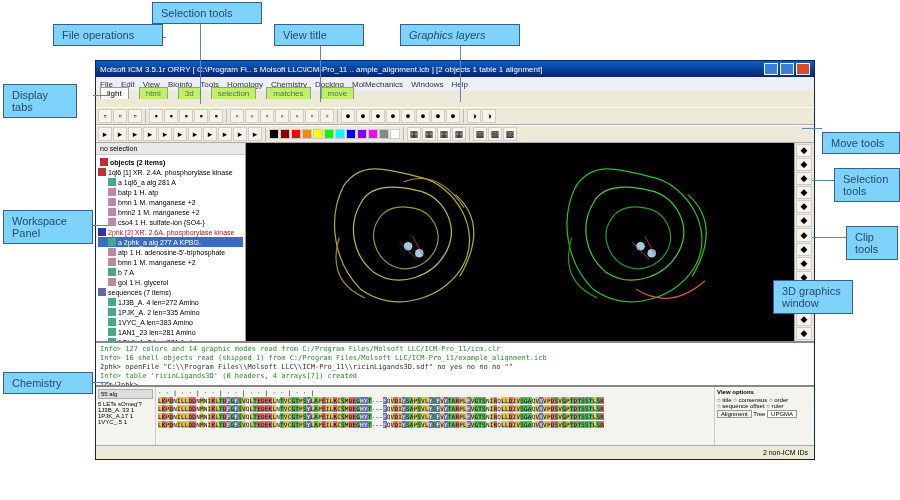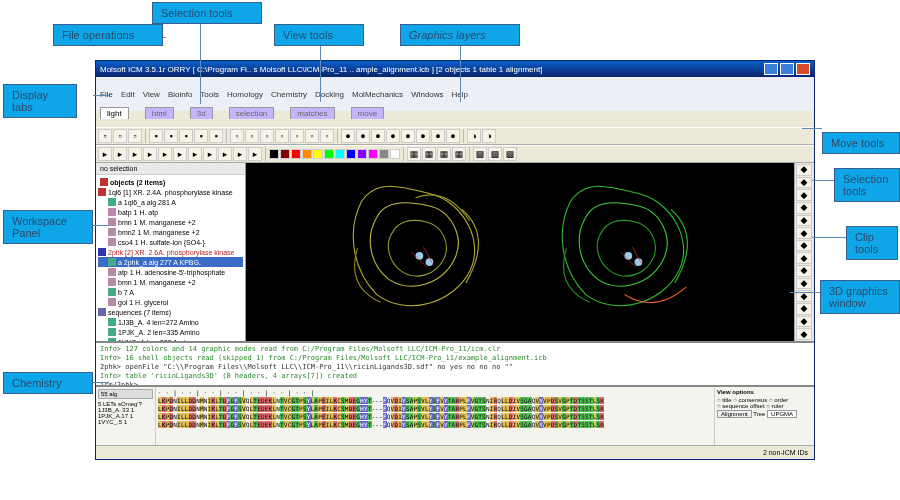--- a/index.html
+++ b/index.html
@@ -1,28 +1,28 @@
 <!DOCTYPE html>
 <html><head>
 <meta charset="utf-8">
 <style>
   * { box-sizing: border-box; margin: 0; padding: 0; }
   body { width: 900px; height: 500px; position: relative; font-family: Tahoma, Arial, sans-serif; font-size: 9px; background: #fff; overflow: hidden; }
-  .callout { position: absolute; background: #0ea5e9; border: 1px solid #3a5f8a; padding: 4px 8px; font-size: 11px; color: #2a4a6a; z-index: 50; }
+  .callout { position: absolute; background: #7dd3fc; border: 1px solid #3a5f8a; padding: 4px 8px; font-size: 11px; color: #2a4a6a; z-index: 50; }
   .callout-line { position: absolute; background: #5b8ab8; height: 1px; z-index: 49; }
   .app { position: absolute; left: 95px; top: 60px; width: 720px; height: 400px; background: #ece9d8; border: 1px solid #0a246a; display: flex; flex-direction: column; z-index: 5; }
   .titlebar { background: linear-gradient(#0a5fcc,#0a246a); height: 16px; display: flex; align-items: center; padding: 0 4px; color: #fff; font-size: 8px; justify-content: space-between;}
   .titlebar-btns { display: flex; gap: 2px; }
   .tbtn { width: 14px; height: 12px; background: #d84a2a; border: 1px solid #fff; display: inline-block; }
   .tbtn.min, .tbtn.max { background: #3a7fd8; }
-  .menubar { background: #ecf0f6; height: 14px; display: flex; align-items: center; gap: 8px; padding: 17px 4px; font-size: 8px; color: #333; }
+  .menubar { background: #ecf0f6; height: 14px; display: flex; align-items: center; gap: 8px; padding: 0 4px; font-size: 8px; color: #333; }
   .menubar span { cursor: default; }
-  .tabrow { height: 16px; background: #ece9d8; display: flex; align-items: flex-end; padding: 8px 4px; gap: 16px; }
+  .tabrow { height: 16px; background: #ece9d8; display: flex; align-items: flex-end; padding: 8px 4px; gap: 10px; }
   .tab { background: #fff; border: 1px solid #999; border-bottom: none; padding: 1px 6px; font-size: 8px; }
-  .tab.inact { background: #c4b5fd; color: #666; }
+  .tab.inact { background: #bef264; color: #666; }
   .toolbar { background: #ece9d8; border-top: 1px solid #fff; border-bottom: 1px solid #aaa; height: 18px; display: flex; align-items: center; padding: 0 2px; gap: 1px; }
   .tbico { width: 14px; height: 14px; border: 1px solid #ccc; background: #f7f3e8; display: flex; align-items: center; justify-content: center; font-size: 9px; line-height: 1; }
   .tbsep { width: 1px; height: 14px; background: #bbb; margin: 0 2px; }
   .palette { width: 10px; height: 10px; }
   .content { flex: 1; display: flex; overflow: hidden; }
   .workspace { width: 150px; background: #fff; border-right: 1px solid #999; display: flex; flex-direction: column; font-size: 7px; overflow: hidden; }
   .ws-head { background: #e8e8e8; padding: 2px 4px; border-bottom: 1px solid #ccc; }
   .ws-tree { flex: 1; overflow: auto; padding: 2px; }
   .ws-row { white-space: nowrap; padding: 0 0 0 2px; display: flex; align-items: center; gap: 2px; height: 10px; }
   .ws-ic { width: 8px; height: 8px; display: inline-block; }
@@ -45,40 +45,40 @@
   svg.mol { position:absolute; top:0; left:0; width:100%; height:100%; }
 </style>
 </head>
 <body>
 
 <div id="callouts">
     <div class="callout" style="left: 53px; top: 24px; width: 110px; white-space: pre-line;">File operations</div>
     <div class="callout-line" style="left: 130px; top: 37px; width: 36px; height: 1px;"></div>
     <div class="callout" style="left: 152px; top: 2px; width: 110px; white-space: pre-line;">Selection tools</div>
     <div class="callout-line" style="left: 200px; top: 22px; width: 1px; height: 82px;"></div>
-    <div class="callout" style="left: 274px; top: 24px; width: 90px; white-space: pre-line;">View tools</div>
+    <div class="callout" style="left: 274px; top: 24px; width: 90px; white-space: pre-line;">View title</div>
     <div class="callout-line" style="left: 320px; top: 44px; width: 1px; height: 58px;"></div>
     <div class="callout" style="left: 400px; top: 24px; width: 120px; white-space: pre-line; font-style: italic;">Graphics layers</div>
     <div class="callout-line" style="left: 460px; top: 44px; width: 1px; height: 58px;"></div>
     <div class="callout" style="left: 3px; top: 84px; width: 74px; white-space: pre-line;">Display tabs</div>
     <div class="callout-line" style="left: 93px; top: 95px; width: 16px; height: 1px;"></div>
     <div class="callout" style="left: 3px; top: 210px; width: 90px; white-space: pre-line;">Workspace
 Panel</div>
     <div class="callout-line" style="left: 93px; top: 225px; width: 16px; height: 1px;"></div>
     <div class="callout" style="left: 3px; top: 372px; width: 90px; white-space: pre-line;">Chemistry</div>
     <div class="callout-line" style="left: 93px; top: 382px; width: 16px; height: 1px;"></div>
     <div class="callout" style="left: 822px; top: 132px; width: 78px; white-space: pre-line;">Move tools</div>
     <div class="callout-line" style="left: 802px; top: 128px; width: 20px; height: 1px;"></div>
     <div class="callout" style="left: 834px; top: 168px; width: 66px; white-space: pre-line;">Selection
 tools</div>
     <div class="callout-line" style="left: 812px; top: 180px; width: 22px; height: 1px;"></div>
     <div class="callout" style="left: 846px; top: 226px; width: 52px; white-space: pre-line;">Clip
 tools</div>
     <div class="callout-line" style="left: 812px; top: 237px; width: 34px; height: 1px;"></div>
-    <div class="callout" style="left: 820px; top: 280px; width: 80px; white-space: pre-line;">3D graphics
+    <div class="callout" style="left: 773px; top: 280px; width: 80px; white-space: pre-line;">3D graphics
 window</div>
     <div class="callout-line" style="left: 790px; top: 292px; width: 30px; height: 1px;"></div>
   </div>
 
 <div class="app">
   <div class="titlebar">
     <span>Molsoft ICM 3.5.1r ORRY  [ C:\Program Fi.. s Molsoft LLC\ICM-Pro_11 .. ample_alignment.icb ]  [2 objects 1 table 1 alignment]</span>
     <span class="titlebar-btns">
       <span class="tbtn min"></span>
       <span class="tbtn max"></span>

